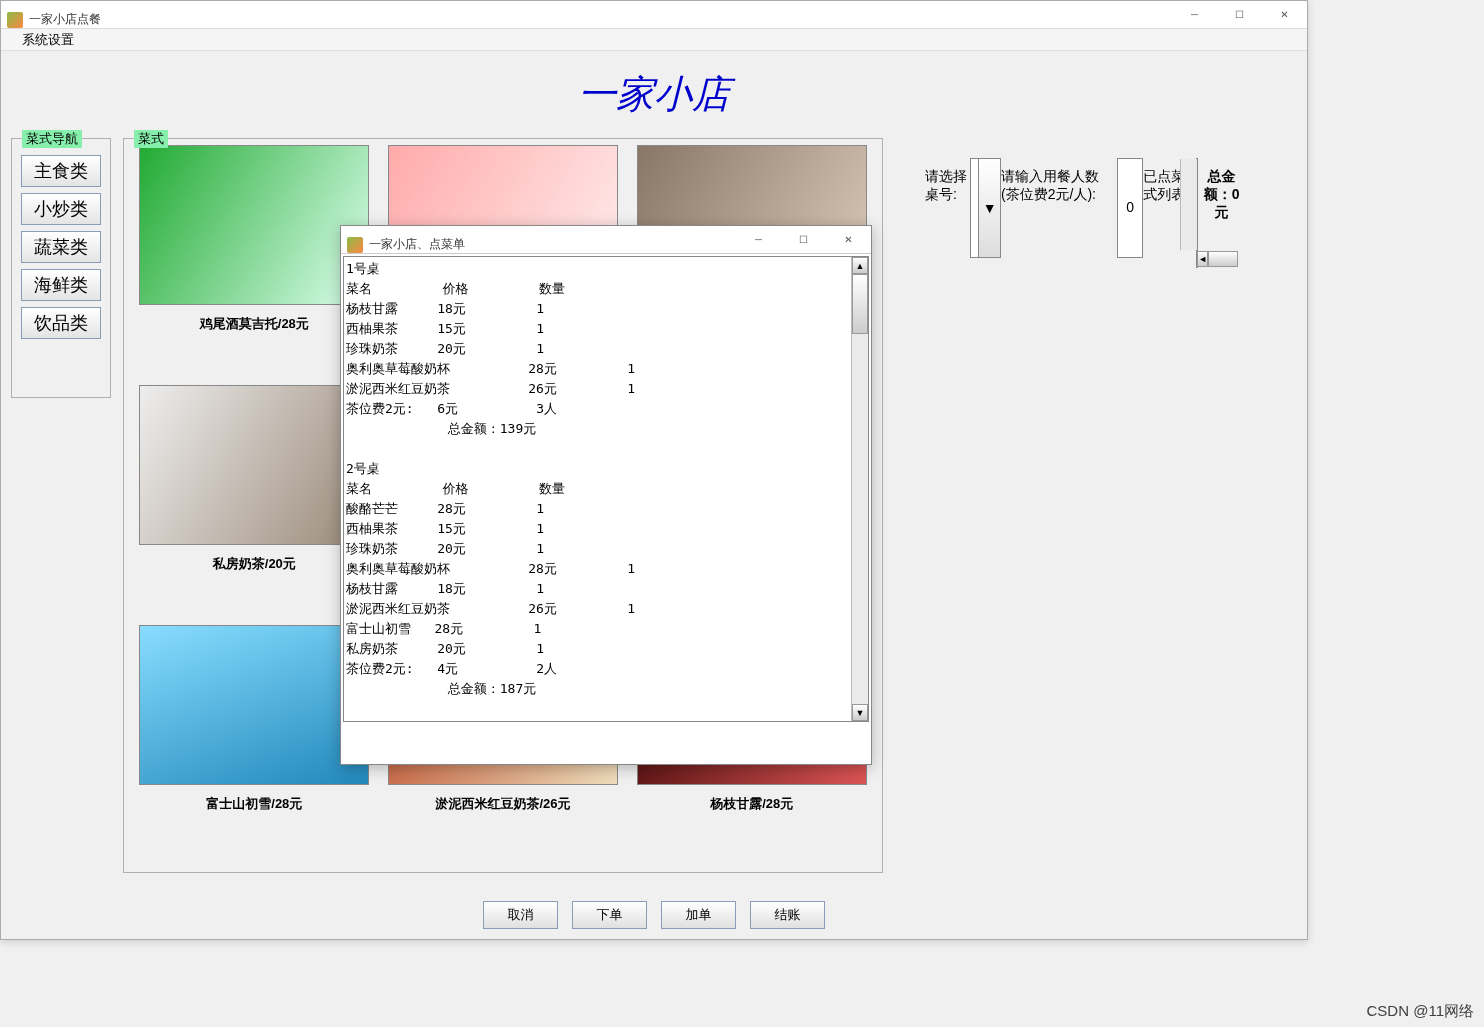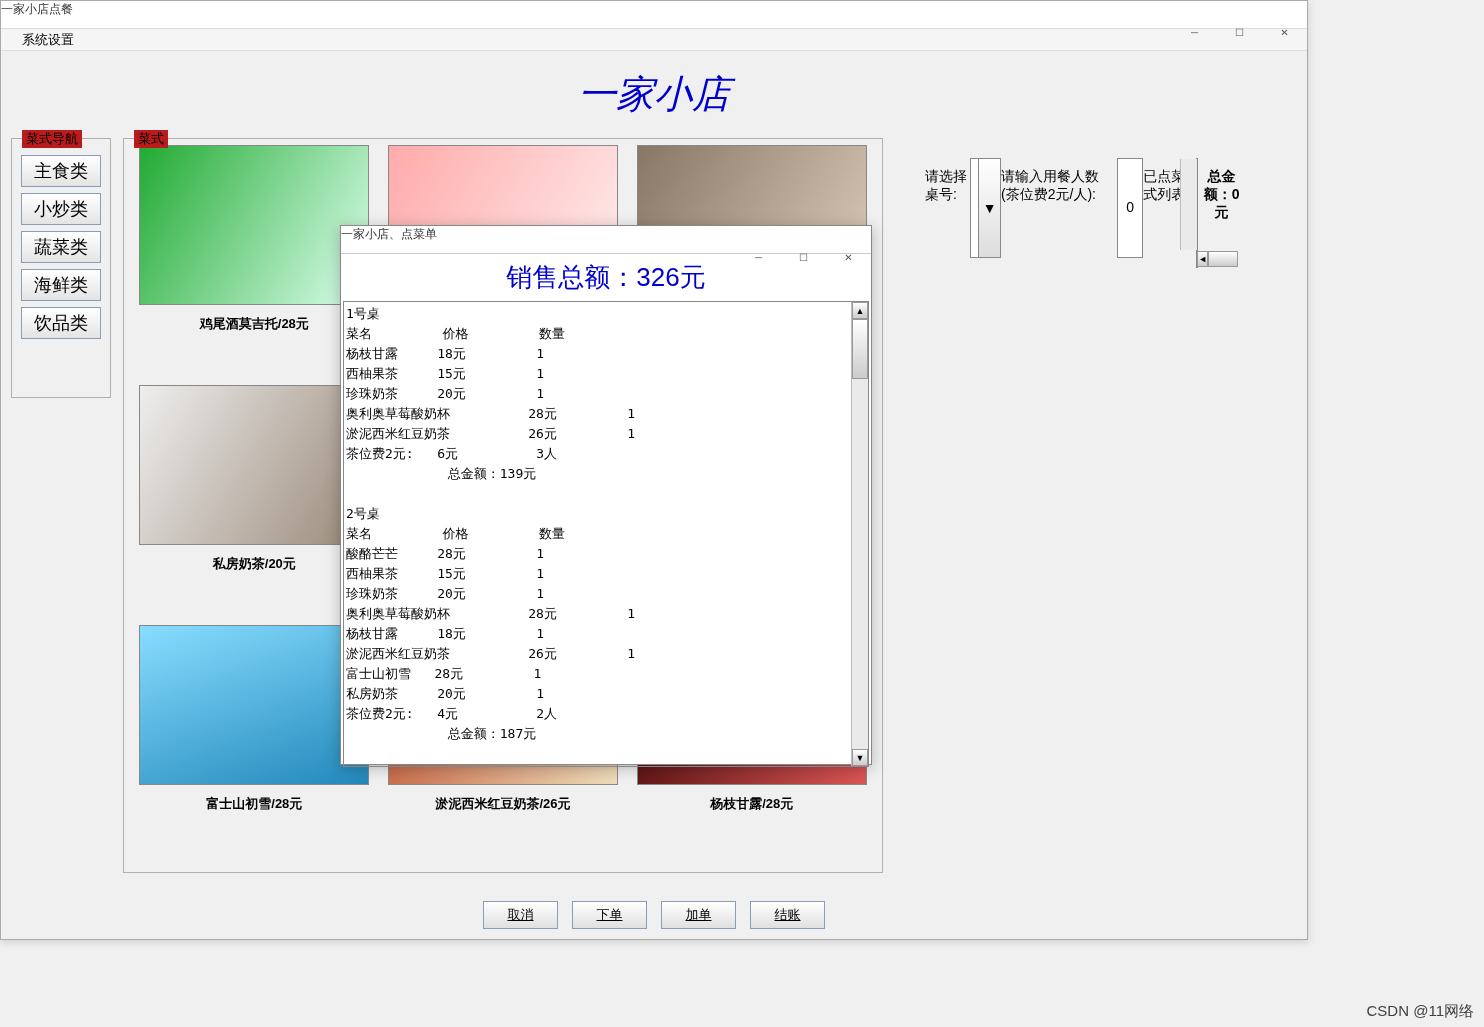--- a/index.html
+++ b/index.html
@@ -20,24 +20,24 @@
     }
     .main-window {
       left: 0; top: 0; width: 1308px; height: 940px;
       background: #f0f0f0;
     }
     .titlebar {
       height: 28px;
       background: #fff;
       border-bottom: 1px solid #ddd;
       display: flex;
-      align-items: flex-start;
+      align-items: flex-end;
+      padding-left: 6px;
       font-size: 12px;
       color: #333;
-      flex-direction: column;
     }
     .titlebar-icon {
       width: 16px; height: 16px;
       background: linear-gradient(135deg,#8b4,#f84);
       margin-right: 6px;
       border-radius: 2px;
     }
     .titlebar-controls {
       margin-left: auto;
       display: flex;
@@ -71,21 +71,21 @@
     }
     .nav-group, .menu-group {
       border: 1px solid #b0b0b0;
       position: relative;
       padding: 10px 8px;
       margin-top: 10px;
     }
     .group-label {
       position: absolute;
       top: -9px; left: 10px;
-      background: #b91c1c;
+      background: #86efac;
       padding: 0 4px;
       font-size: 13px;
     }
     .nav-group { width: 100px; height: 260px; }
     .nav-btn {
       display: block;
       width: 80px; height: 32px;
       margin: 6px auto;
       background: linear-gradient(#fff,#e4e4e4);
       border: 1px solid #8a9db8;
@@ -166,21 +166,21 @@
       background:#eaeaea; border-top:1px solid #bbb;
       display:flex;
     }
     .hs-btn{width:17px;background:linear-gradient(#fff,#ccc);border:1px solid #999;display:flex;align-items:center;justify-content:center;font-size:9px;}
     .hs-track{flex:1;position:relative;}
     .hs-thumb{position:absolute;left:40%;width:30px;height:100%;background:linear-gradient(#fff,#ccc);border:1px solid #999;}
     .vscroll{position:absolute;right:0;top:0;bottom:17px;width:17px;background:#eaeaea;border-left:1px solid #bbb;}
     .total-line { text-align:center; font-size:14px; font-weight:bold; margin-top:10px;}
     .bottom-bar {
       position:absolute; bottom:10px; left:0; right:0;
-      display:flex; justify-content:center; gap:14px;text-decoration:underline;
+      display:flex; justify-content:center; gap:14px;
     }
     .action-btn {
       width:75px;height:28px;
       background:linear-gradient(#fff,#e0e0e0);
       border:1px solid #8a9db8;
       font-size:13px;cursor:pointer;
     }
     
     .modal {
       position:absolute;
@@ -334,21 +334,20 @@
 <div class="modal">
   <div class="titlebar">
     <div class="titlebar-icon"></div>
     <span>一家小店、点菜单</span>
     <div class="titlebar-controls">
       <div class="tb-btn">─</div>
       <div class="tb-btn">☐</div>
       <div class="tb-btn">✕</div>
     </div>
   </div>
-  <div class="sales-title">销售总额：326元</div>
   <div class="order-area">
     <div class="order-content" id="order-content">1号桌
 菜名         价格         数量
 杨枝甘露     18元         1
 西柚果茶     15元         1
 珍珠奶茶     20元         1
 奥利奥草莓酸奶杯          28元         1
 淤泥西米红豆奶茶          26元         1
 茶位费2元:   6元          3人
              总金额：139元

